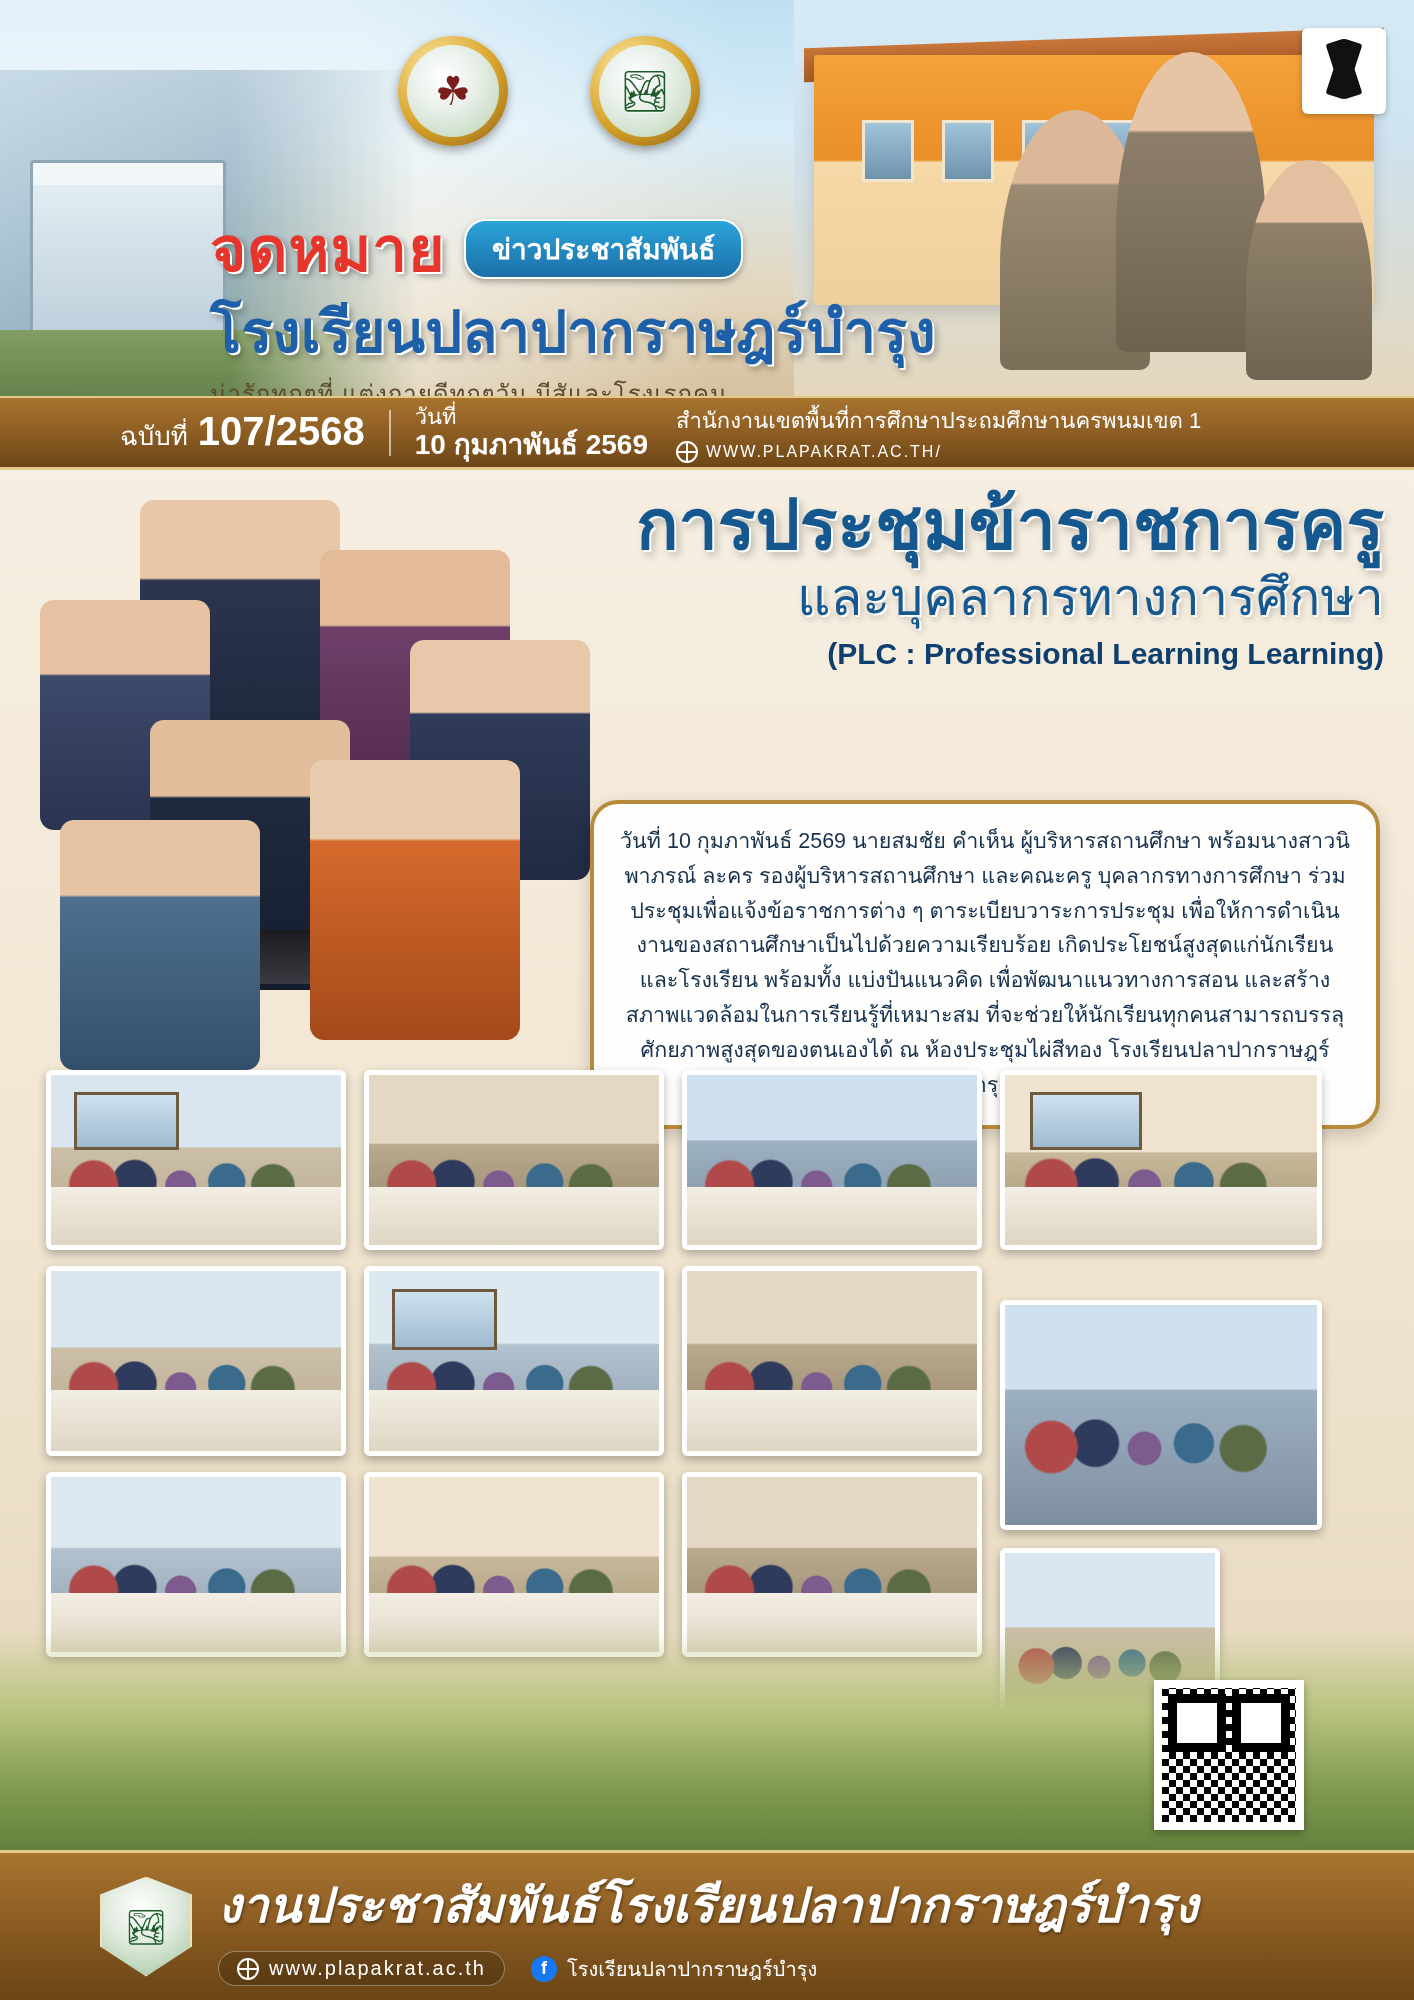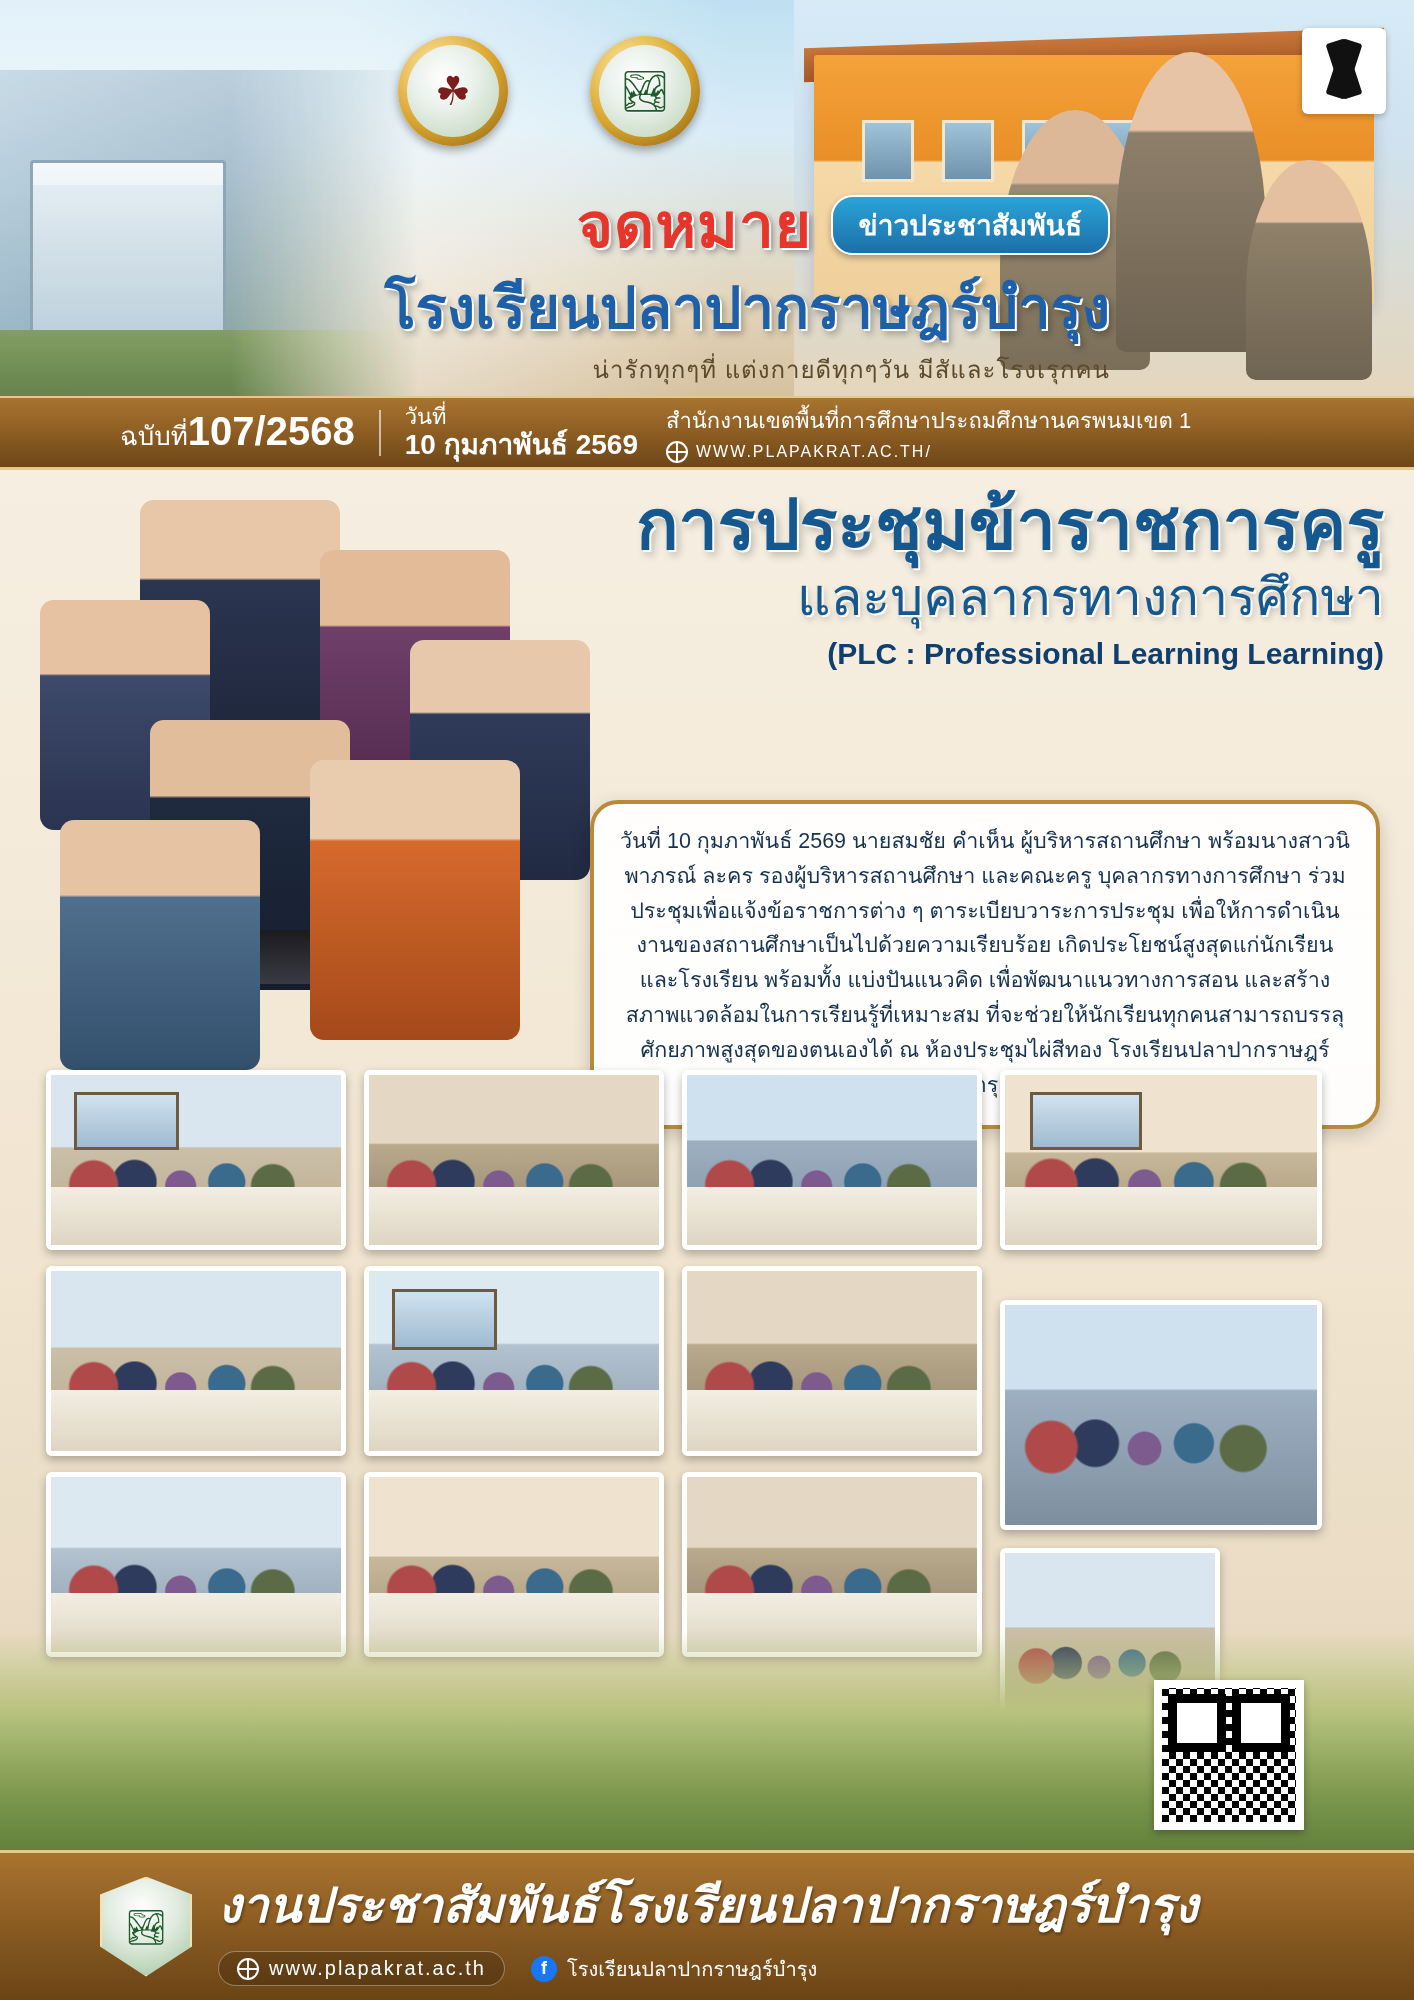--- a/index.html
+++ b/index.html
@@ -100,21 +100,21 @@
   .ribbon:before {
     content:""; position:absolute; left: 50%; top: 12px; width: 20px; height: 58px;
     background:#111; transform: translateX(-50%) rotate(18deg); border-radius: 3px;
   }
   .ribbon:after {
     content:""; position:absolute; left: 50%; top: 12px; width: 20px; height: 58px;
     background:#111; transform: translateX(-50%) rotate(-18deg); border-radius: 3px;
   }
 
   
-  .title-wrap { position:absolute; left: 210px; top: 176px; width: 900px; text-align:right; }
+  .title-wrap { position:absolute; left: 210px; top: 200px; width: 900px; text-align:left; }
   .t-jodmai {
     display:inline-block; font-size: 62px; font-weight: bold; color:#e8352b;
     text-shadow: 2px 2px 0 #fff, 4px 4px 6px rgba(0,0,0,.35);
     letter-spacing: 1px; vertical-align: middle;
   }
   .t-badge {
     display:inline-block; margin-left: 14px; padding: 6px 26px; border-radius: 22px;
     background: linear-gradient(180deg,#2aa4d8,#1c6fa8); color:#fff; font-size: 28px; font-weight:bold;
     box-shadow: 0 3px 6px rgba(0,0,0,.3); vertical-align: middle;
     border: 2px solid #ffffff;
@@ -125,21 +125,21 @@
   }
   .t-motto { font-size: 24px; color:#5c4a2b; margin-top: 10px; letter-spacing: 1px; }
 
   
   .metabar {
     position:absolute; left:0; right:0; top: 396px; height: 74px;
     background: linear-gradient(180deg,#a8742f 0%, #8a5b22 55%, #6d4617 100%);
     display:flex; align-items:center; color:#fff;
     border-top: 2px solid #e6c88a; border-bottom: 3px solid #e6c88a;
   }
-  .meta-issue { padding-left: 120px; font-size: 26px; display:flex; align-items:baseline; }
+  .meta-issue { padding-left: 120px; font-size: 26px; display:flex; align-items:baseline; gap:10px; }
   .meta-issue b { font-size: 40px; color:#ffffff; }
   .meta-sep { width: 2px; height: 46px; background: rgba(255,255,255,.6); margin: 0 24px; }
   .meta-date { font-size: 22px; line-height:1.15; }
   .meta-date b { display:block; font-size: 28px; }
   .meta-right { margin-left: 28px; }
   .meta-office { font-size: 22px; }
   .meta-url { font-size: 16px; letter-spacing: 2px; display:flex; align-items:center; gap:8px; margin-top: 3px;}
 
   
   .main { position:absolute; top: 470px; left:0; right:0; bottom: 0; }

